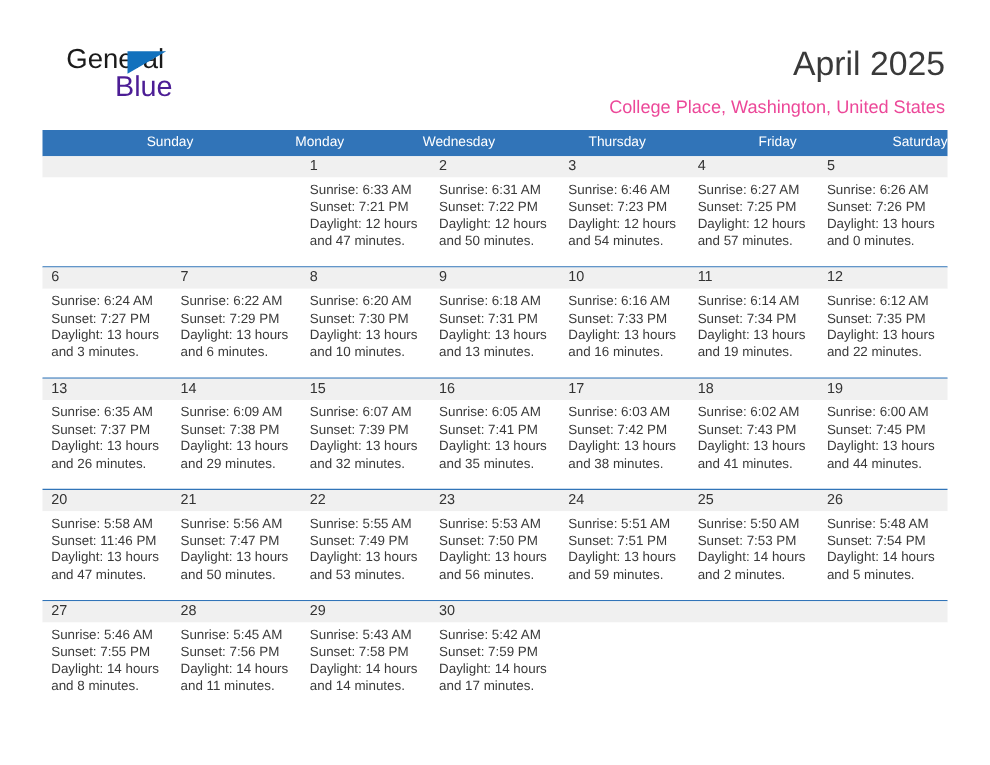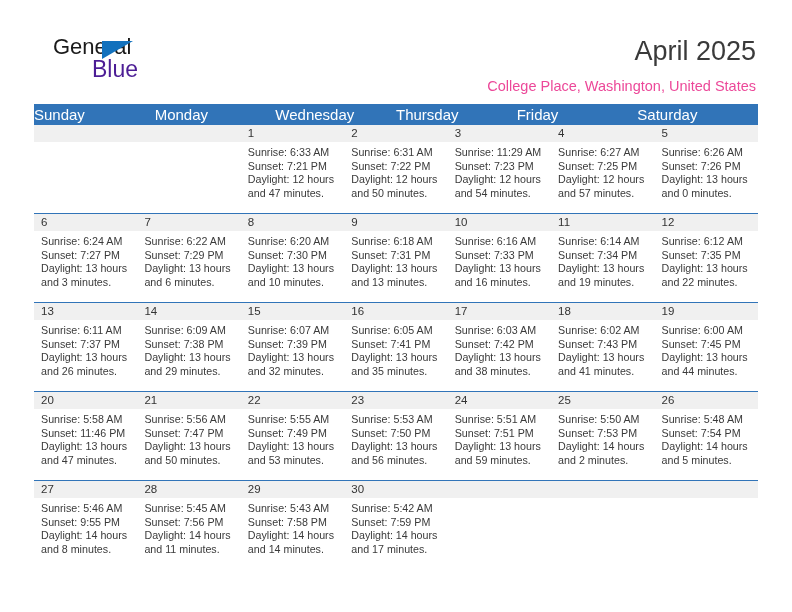--- a/index.html
+++ b/index.html
@@ -90,25 +90,26 @@
     width: 724px;
   }
   .cal-head {
     display: flex;
     background: #3174b8;
     height: 21px;
   }
   .cal-head .hcell {
     flex: 1 1 0;
     color: #ffffff;
-    font-size: 15px;
+    font-size: 11px;
     line-height: 21px;
     padding-left: 0;
     box-sizing: border-box;
     white-space: nowrap;
+    text-align: right;
   }
   .week {
     border-top: 1.5px solid #3174b8;
   }
   .week:first-of-type {
     border-top: none;
   }
   .week-numbers {
     display: flex;
     background: #f0f0f0;
@@ -183,21 +184,21 @@
               <div class="line">Daylight: 12 hours</div>
               <div class="line">and 47 minutes.</div>
             </div>
             <div class="bcell">
               <div class="line">Sunrise: 6:31 AM</div>
               <div class="line">Sunset: 7:22 PM</div>
               <div class="line">Daylight: 12 hours</div>
               <div class="line">and 50 minutes.</div>
             </div>
             <div class="bcell">
-              <div class="line">Sunrise: 11:29 AM</div>
+              <div class="line">Sunrise: 6:46 AM</div>
               <div class="line">Sunset: 7:23 PM</div>
               <div class="line">Daylight: 12 hours</div>
               <div class="line">and 54 minutes.</div>
             </div>
             <div class="bcell">
               <div class="line">Sunrise: 6:27 AM</div>
               <div class="line">Sunset: 7:25 PM</div>
               <div class="line">Daylight: 12 hours</div>
               <div class="line">and 57 minutes.</div>
             </div>
@@ -269,21 +270,21 @@
             <div class="ncell">13</div>
             <div class="ncell">14</div>
             <div class="ncell">15</div>
             <div class="ncell">16</div>
             <div class="ncell">17</div>
             <div class="ncell">18</div>
             <div class="ncell">19</div>
           </div>
           <div class="week-body">
             <div class="bcell">
-              <div class="line">Sunrise: 6:11 AM</div>
+              <div class="line">Sunrise: 6:35 AM</div>
               <div class="line">Sunset: 7:37 PM</div>
               <div class="line">Daylight: 13 hours</div>
               <div class="line">and 26 minutes.</div>
             </div>
             <div class="bcell">
               <div class="line">Sunrise: 6:09 AM</div>
               <div class="line">Sunset: 7:38 PM</div>
               <div class="line">Daylight: 13 hours</div>
               <div class="line">and 29 minutes.</div>
             </div>
@@ -380,21 +381,21 @@
             <div class="ncell">28</div>
             <div class="ncell">29</div>
             <div class="ncell">30</div>
             <div class="ncell"></div>
             <div class="ncell"></div>
             <div class="ncell"></div>
           </div>
           <div class="week-body">
             <div class="bcell">
               <div class="line">Sunrise: 5:46 AM</div>
-              <div class="line">Sunset: 9:55 PM</div>
+              <div class="line">Sunset: 7:55 PM</div>
               <div class="line">Daylight: 14 hours</div>
               <div class="line">and 8 minutes.</div>
             </div>
             <div class="bcell">
               <div class="line">Sunrise: 5:45 AM</div>
               <div class="line">Sunset: 7:56 PM</div>
               <div class="line">Daylight: 14 hours</div>
               <div class="line">and 11 minutes.</div>
             </div>
             <div class="bcell">

